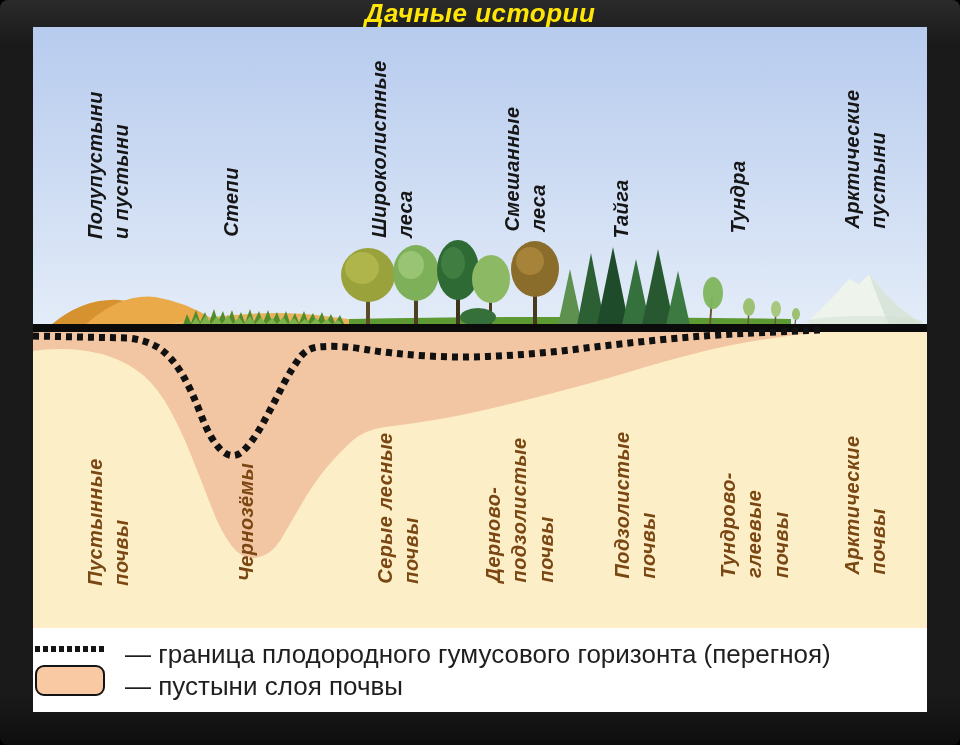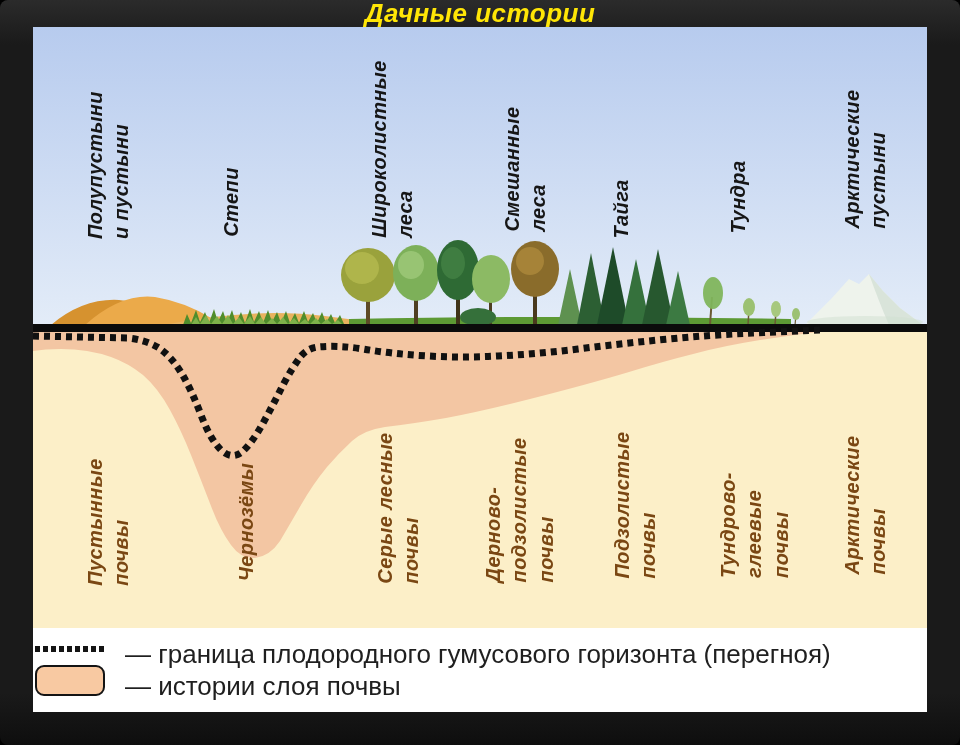--- a/index.html
+++ b/index.html
@@ -148,17 +148,17 @@
     <div class="soil-label" style="left:722px;top:498px">Тундрово-
 глеевые
 почвы</div>
     <div class="soil-label" style="left:832px;top:478px">Арктические
 почвы</div>
 
     <div class="legend">
       <div class="dotted-swatch"></div>
       <div class="legend-text t1">— граница плодородного гумусового горизонта (перегноя)</div>
       <div class="soil-swatch"></div>
-      <div class="legend-text t2">— истории слоя почвы</div>
+      <div class="legend-text t2">— пустыни слоя почвы</div>
     </div>
 
   </div>
 </div>
 
 </body></html>

